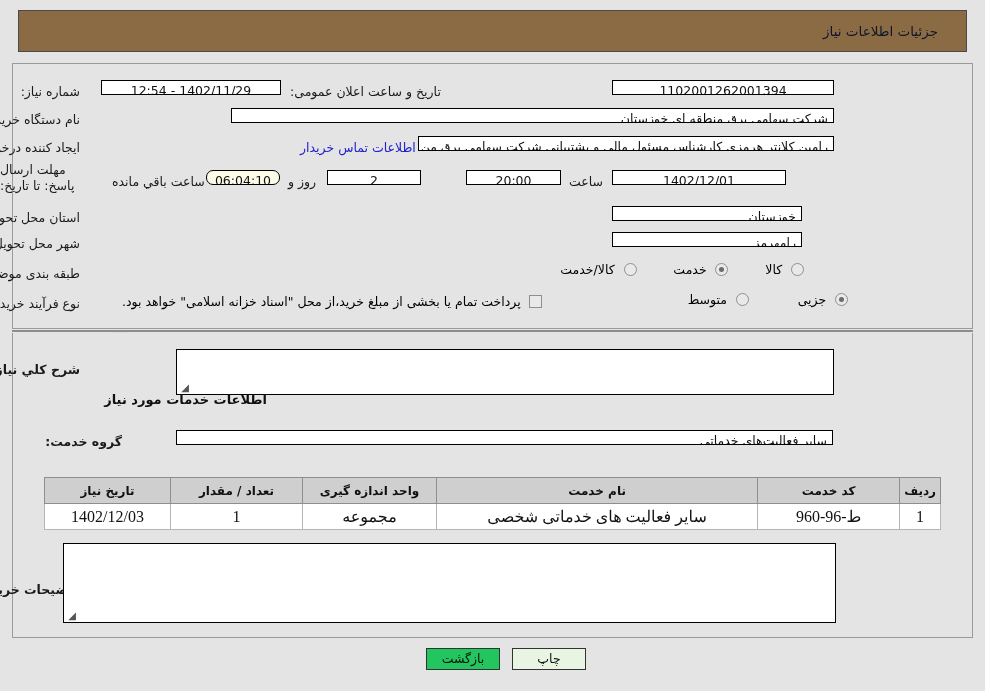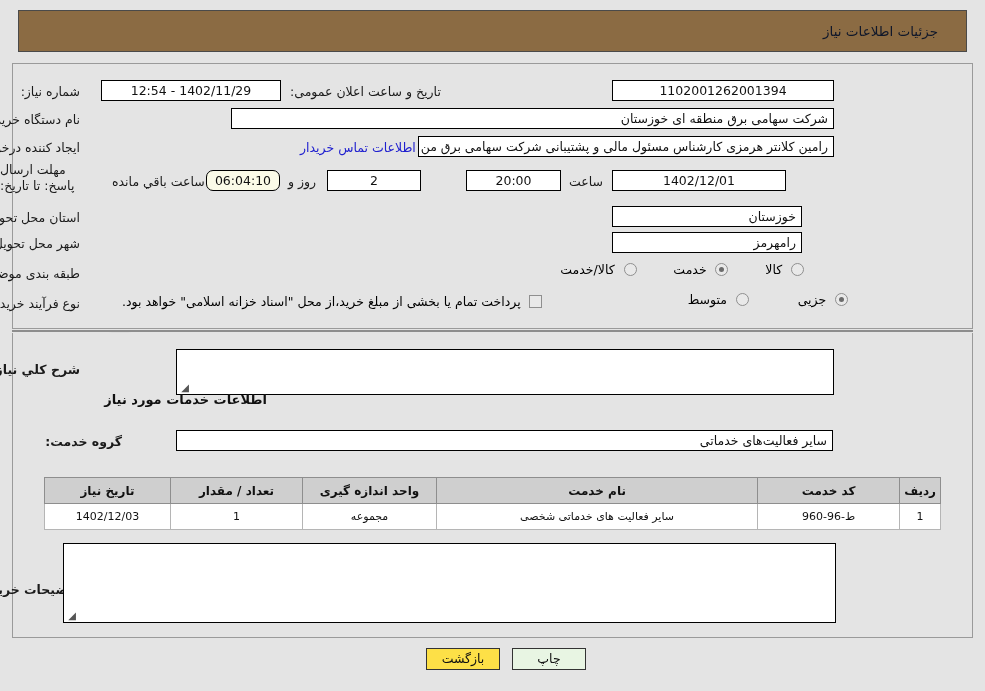--- a/index.html
+++ b/index.html
@@ -72,21 +72,21 @@
     font-size: 12.5px;
     color: #1a1a1a;
     text-align: left;
     white-space: nowrap;
   }
   .flabel.bold { font-weight: bold; }
 
   .fbox {
     border: 1px solid #000;
     background: #ffffff;
-    height: 21px;
+    height: 15px;
     line-height: 19px;
     font-size: 12.5px;
     padding: 0 5px;
     color: #111;
     overflow: hidden;
     text-overflow: clip;
     white-space: nowrap;
     display: block;
   }
   .fbox.center { text-align: center; }
@@ -181,39 +181,40 @@
     font-weight: bold;
     color: #111;
     font-size: 12px;
     padding: 0 4px;
   }
   table.grid td {
     border: 1px solid #b5b5b5;
     height: 26px;
     text-align: center;
     color: #111;
-    font-size: 11px;
+    font-size: 16px;
     padding: 0 4px;
     background: #fff;
+    font-family: Liberation Serif, serif;
   }
 
   
   .btn {
     position: absolute;
     height: 22px;
     border: 1px solid #333;
     font-size: 12.5px;
     line-height: 20px;
     text-align: center;
     cursor: pointer;
     color: #111;
     z-index: 3;
     padding: 0;
   }
-  #btn-back { background: #fde047; left: 426px; top: 648px; width: 74px; }
+  #btn-back { background: #22c55e; left: 426px; top: 648px; width: 74px; }
   #btn-print { background: #e8f5e3; left: 512px; top: 648px; width: 74px; }
 </style>
 </head>
 <body>
 
 <svg class="watermark" viewBox="0 0 985 260">
   <g fill="#c9c9c9" opacity="0.55">
     <path d="M180 20 L260 20 L260 95 Q260 135 220 158 Q180 135 180 95 Z"></path>
   </g>
   <g fill="#d8b4bd" opacity="0.6">

